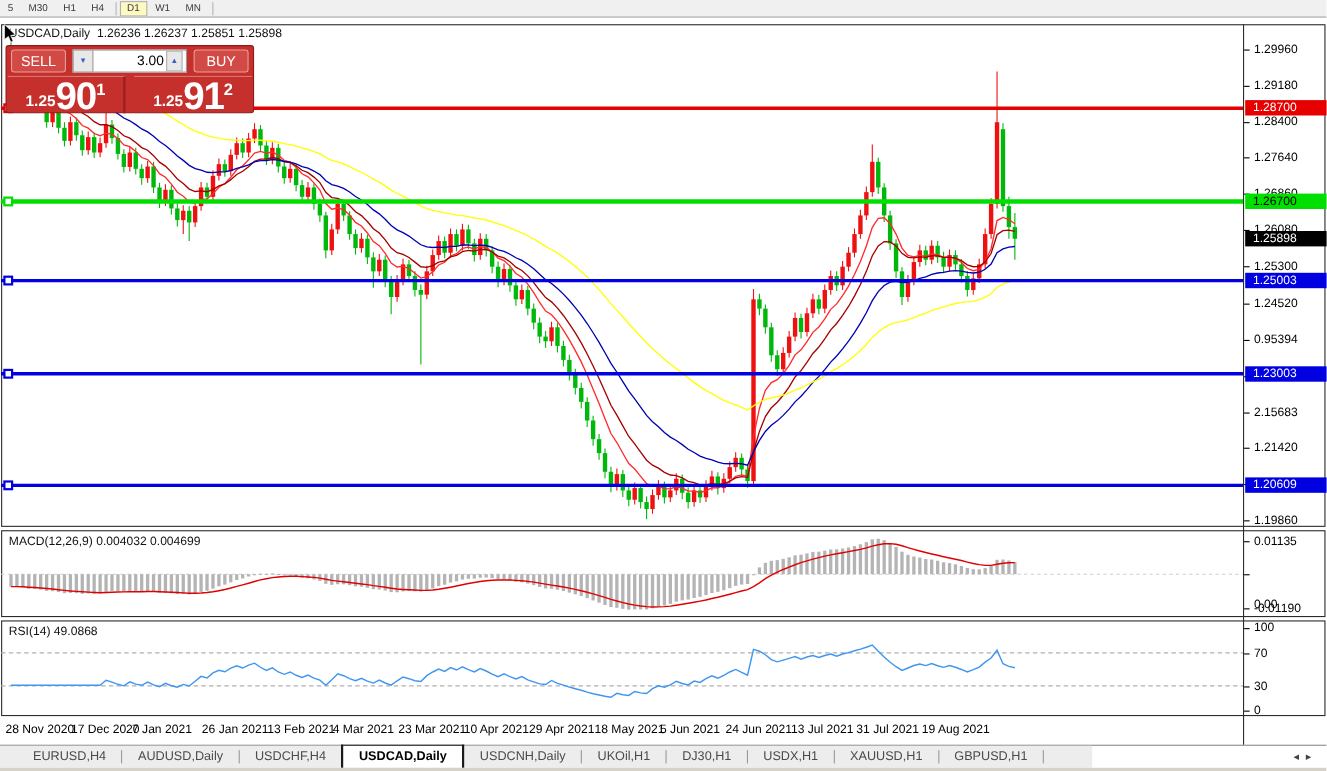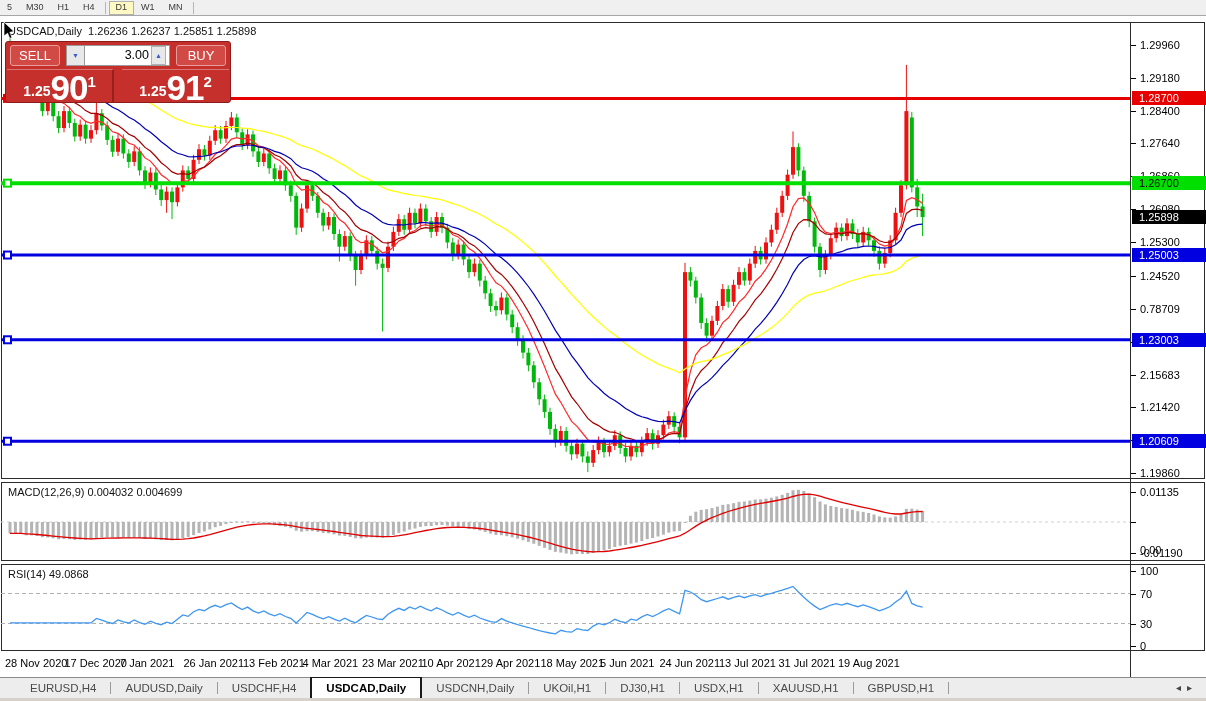--- a/index.html
+++ b/index.html
@@ -34,21 +34,21 @@
   .tick-dash  { position:absolute; left:1131px; width:5px; height:1px; background:#000; z-index:5; }
   .price-box  { position:absolute; left:1132px; width:82px; height:14px; line-height:14px;
     font-size:11px; padding-left:7px; color:#fff; z-index:7; }
 
   
   #date-axis { left:1px; top:652px; width:1204px; height:25px; background:#fff; }
   .date-label { position:absolute; top:5px; font-size:11px; color:#000; white-space:nowrap; }
   #axis-sep { left:0; top:677px; width:1206px; height:1px; background:#8a8a8a; }
 
   
-  #tabbar { left:0; top:678px; width:1206px; height:20px; background:#ededed;
+  #tabbar { left:0; top:678px; width:993px; height:20px; background:#ededed;
     display:flex; align-items:stretch; padding-left:16px; }
   .tab { font-size:11.5px; color:#4a4a4a; display:flex; align-items:center;
     padding:0 14px; position:relative; }
   .tab.active { background:#ffffff; color:#000; font-weight:bold;
     border-left:2px solid #1a1a1a; border-right:2px solid #1a1a1a; border-top:1px solid #1a1a1a; margin-top:-1px; }
   .tab-sep { width:1px; height:12px; background:#9a9a9a; align-self:center; }
   #tab-nav { position:absolute; right:8px; top:682px; font-size:10px; color:#444; letter-spacing:6px; z-index:9; }
   #bottom-strip { left:0; top:698px; width:1206px; height:3px; background:#d6d2ca; }
 
   
@@ -653,21 +653,21 @@
     <div class="tick-label" style="top: 137.309px;">1.27640</div>
     <div class="tick-dash" style="top: 176.359px;"></div>
     <div class="tick-label" style="top: 170.359px;">1.26860</div>
     <div class="tick-dash" style="top: 209.408px;"></div>
     <div class="tick-label" style="top: 203.408px;">1.26080</div>
     <div class="tick-dash" style="top: 242.458px;"></div>
     <div class="tick-label" style="top: 236.458px;">1.25300</div>
     <div class="tick-dash" style="top: 275.508px;"></div>
     <div class="tick-label" style="top: 269.508px;">1.24520</div>
     <div class="tick-dash" style="top: 308.557px;"></div>
-    <div class="tick-label" style="top: 302.557px;">0.78709</div>
+    <div class="tick-label" style="top: 302.557px;">0.95394</div>
     <div class="tick-dash" style="top: 341.607px;"></div>
     <div class="tick-label" style="top: 335.607px;">1.22960</div>
     <div class="tick-dash" style="top: 374.656px;"></div>
     <div class="tick-label" style="top: 368.656px;">2.15683</div>
     <div class="tick-dash" style="top: 406.859px;"></div>
     <div class="tick-label" style="top: 400.859px;">1.21420</div>
     <div class="tick-dash" style="top: 439.908px;"></div>
     <div class="tick-label" style="top: 433.908px;">1.20640</div>
     <div class="tick-dash" style="top: 472.958px;"></div>
     <div class="tick-label" style="top: 466.958px;">1.19860</div>

